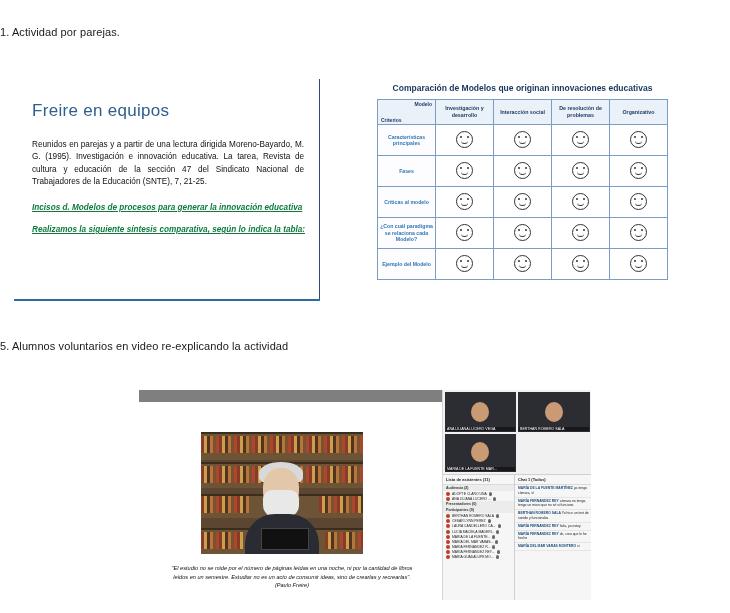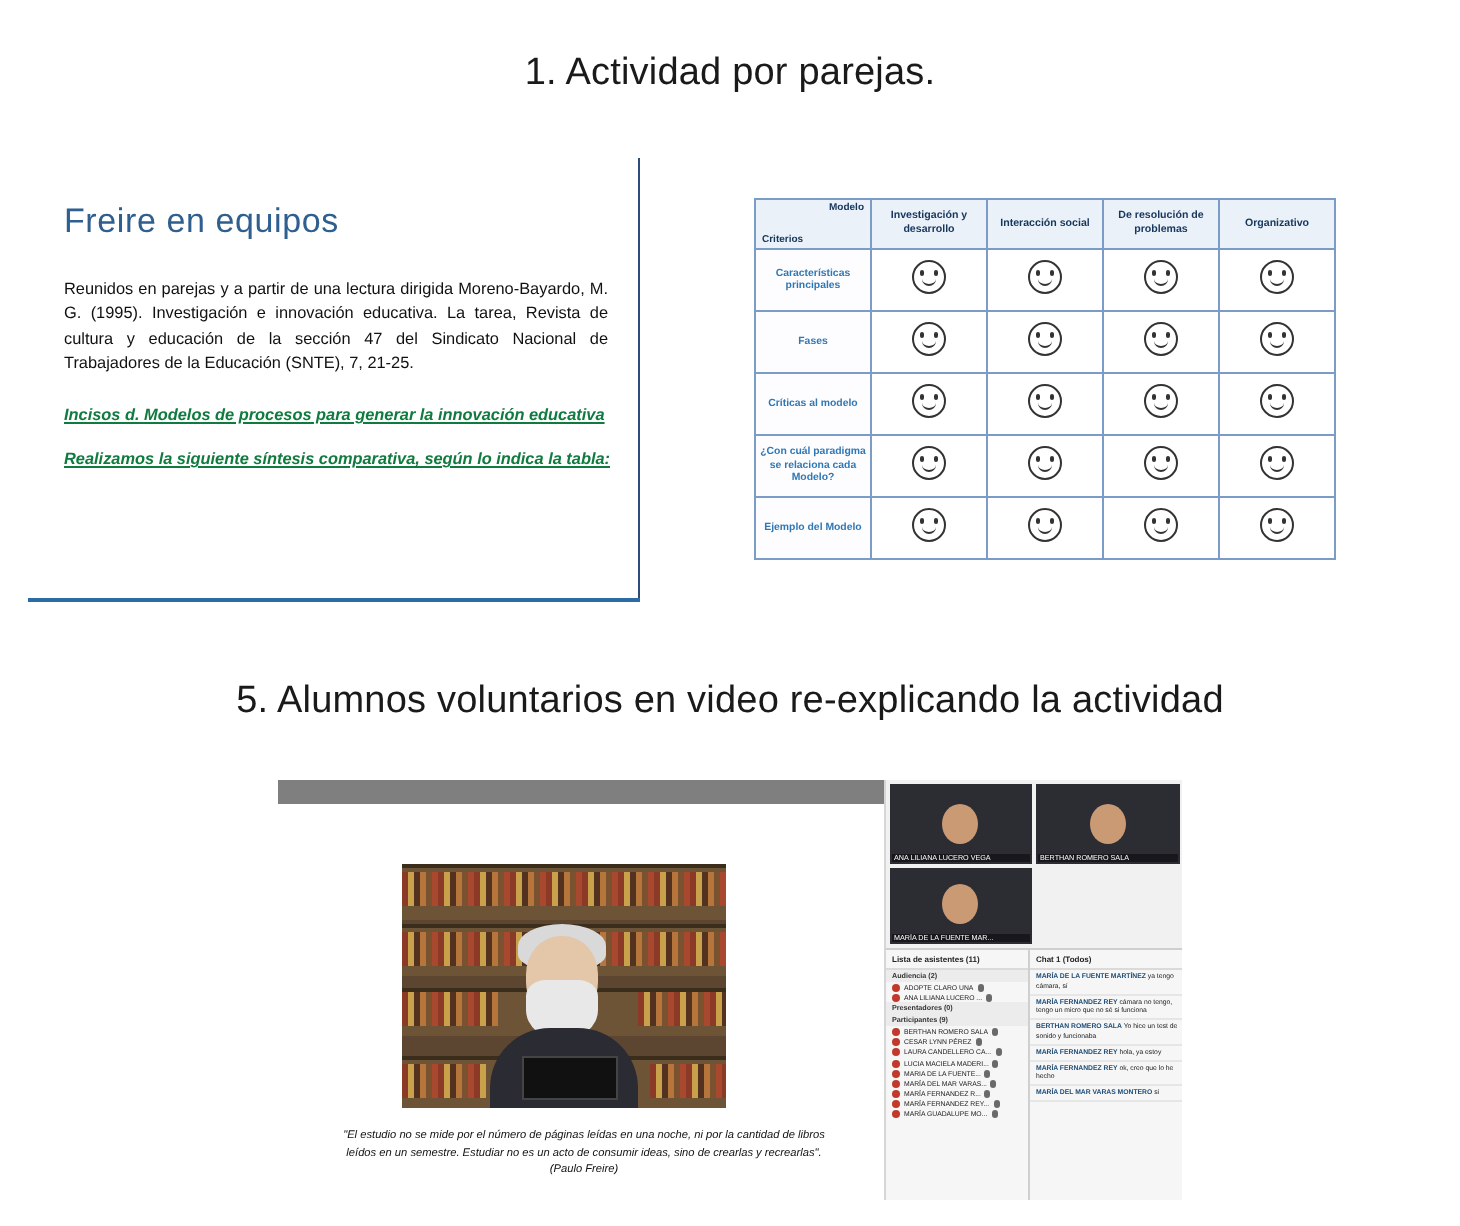--- a/index.html
+++ b/index.html
@@ -13,22 +13,21 @@
     font-family: "Liberation Sans", sans-serif;
     color: #000;
     overflow: hidden;
     position: relative;
   }
 
   
   .heading {
     position: absolute;
     width: 100%;
-    text-align: center;
-    font-size: 19px;
+    font-size: 11px;
     color: #1a1a1a;
     letter-spacing: .1px;
   }
   #heading-1 { top: 26px; }
   #heading-2 { top: 340px; }
 
   
   .slide-left {
     position: absolute;
     left: 10px;
@@ -350,20 +349,21 @@
 
 <div class="slide-left">
   <div class="slide-title">Freire en equipos</div>
   <div class="slide-para">Reunidos en parejas y a partir de una lectura dirigida Moreno-Bayardo, M. G. (1995). Investigación e innovación educativa. La tarea, Revista de cultura y educación de la sección 47 del Sindicato Nacional de Trabajadores de la Educación (SNTE), 7, 21-25.</div>
   <div class="green-line" id="green-1">Incisos d. Modelos de procesos para generar la innovación educativa</div>
   <div class="green-line" id="green-2">Realizamos la siguiente síntesis comparativa, según lo indica la tabla:</div>
   <div class="rule-bottom"></div>
 </div>
 
 <div class="slide-right">
+  <div class="tbl-title">Comparación de Modelos  que originan innovaciones educativas</div>
   <table class="cmp">
     <tbody>
         <tr>
       <th class="corner">
         <span class="c-top">Modelo</span>
         <span class="c-bot">Criterios</span>
       </th>
       <th>Investigación y desarrollo</th>
       <th>Interacción social</th>
       <th>De resolución de problemas</th>

